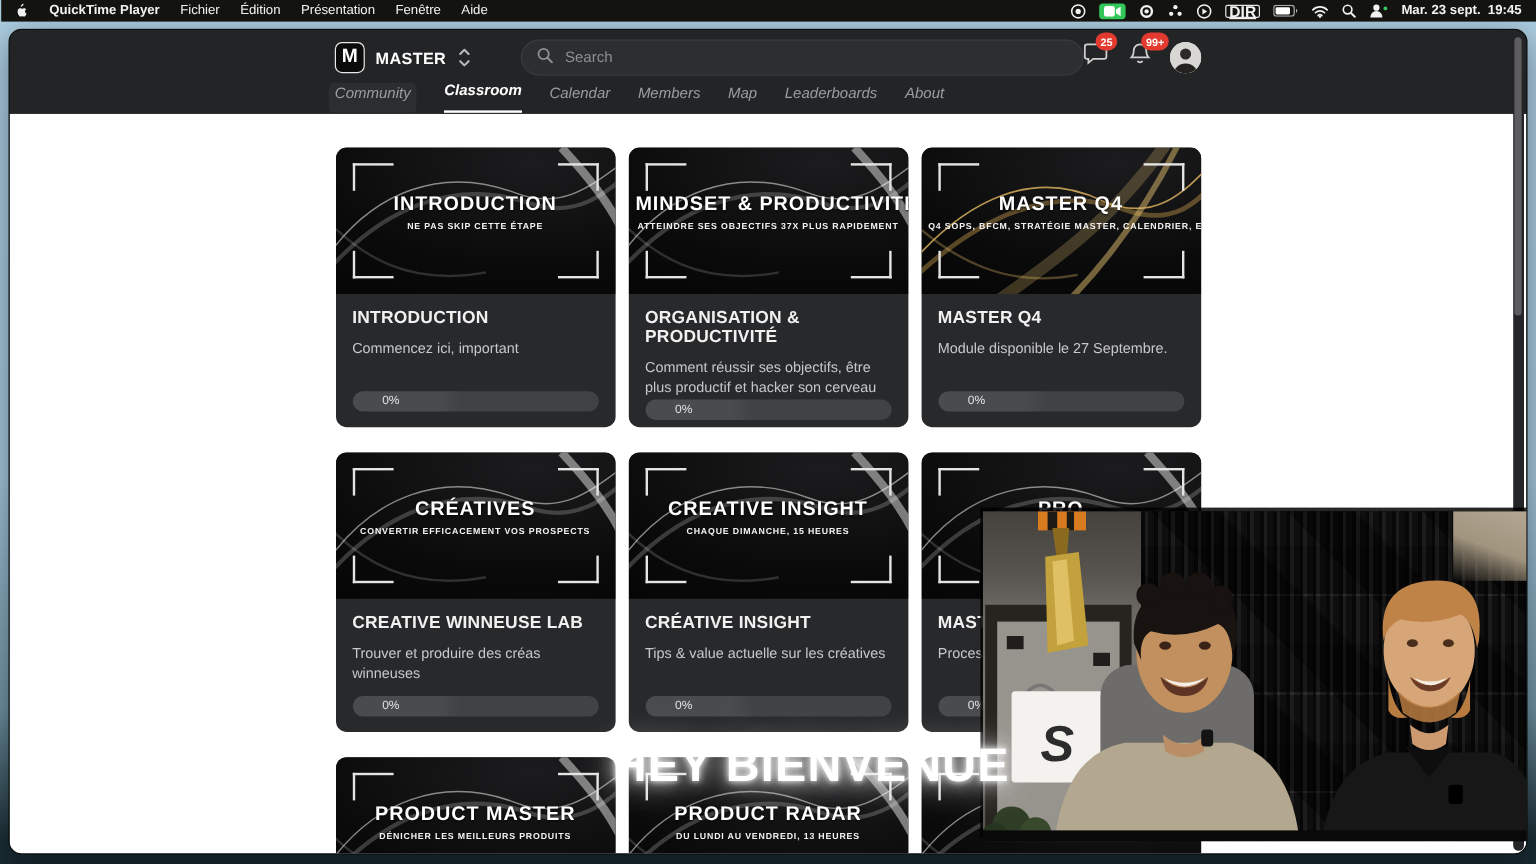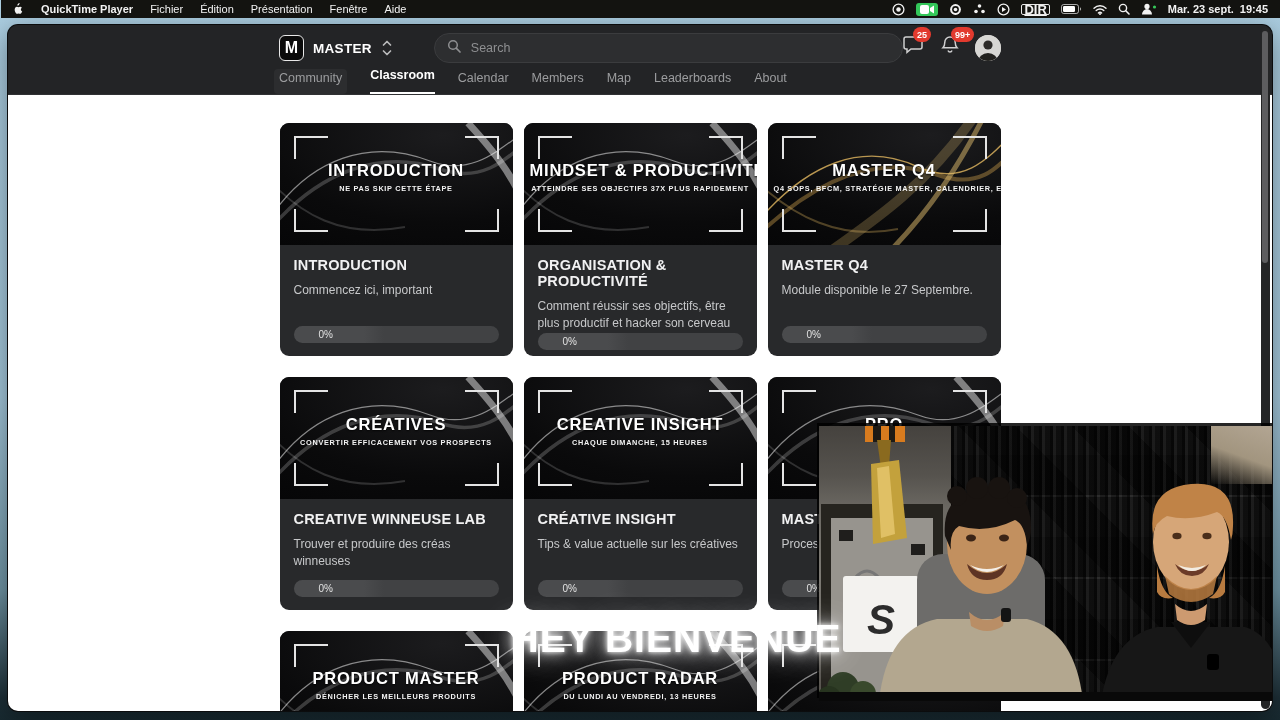--- a/index.html
+++ b/index.html
@@ -36,21 +36,21 @@
     display:flex;align-items:center;padding:0 12px;gap:8px;}
   .searchbar input{background:transparent;border:none;outline:none;color:#cfcfd0;font-size:12.5px;width:100%;}
   .searchbar input::placeholder{color:#8e8f91;}
   .hicons{margin-left:auto;display:flex;gap:16px;}
   .icon-wrap{position:relative;display:flex;}
   .badge{position:absolute;top:-8px;left:10px;background:#e23a2e;color:#fff;font-size:9px;font-weight:bold;
     min-width:16px;height:15px;border-radius:8px;display:flex;align-items:center;justify-content:center;padding:0 4px;}
   .avatar{width:26px;height:26px;border-radius:50%;background:#d6d6d4;overflow:hidden;display:flex;}
 
   
-  .hrow2{display:flex;align-items:flex-end;gap:23px;height:31px;}
+  .hrow2{display:flex;align-items:flex-end;gap:23px;height:31px;font-style:italic;}
   .tab{color:#9c9d9f;font-size:12.5px;padding-bottom:9px;cursor:pointer;white-space:nowrap;}
   .tab.hl{background:#2c2d2f;border-radius:4px;padding:2px 5px 9px;margin-left:-5px;}
   .tab.active{color:#fff;font-weight:bold;border-bottom:2px solid #fff;padding-bottom:10px;}
 
   
   #main{position:relative;height:617px;background:#ffffff;}
   #course-grid{width:721px;margin:0 auto;padding-top:28px;display:grid;
     grid-template-columns:repeat(3,233px);gap:21px 11px;grid-auto-rows:233px;}
   .card{background:#28292b;border-radius:9px;overflow:hidden;display:flex;flex-direction:column;cursor:pointer;}
   .thumb{position:relative;height:122px;flex:0 0 122px;background:radial-gradient(130% 120% at 70% 10%,#1c1c1e 0%,#0a0a0b 60%,#050506 100%);}

